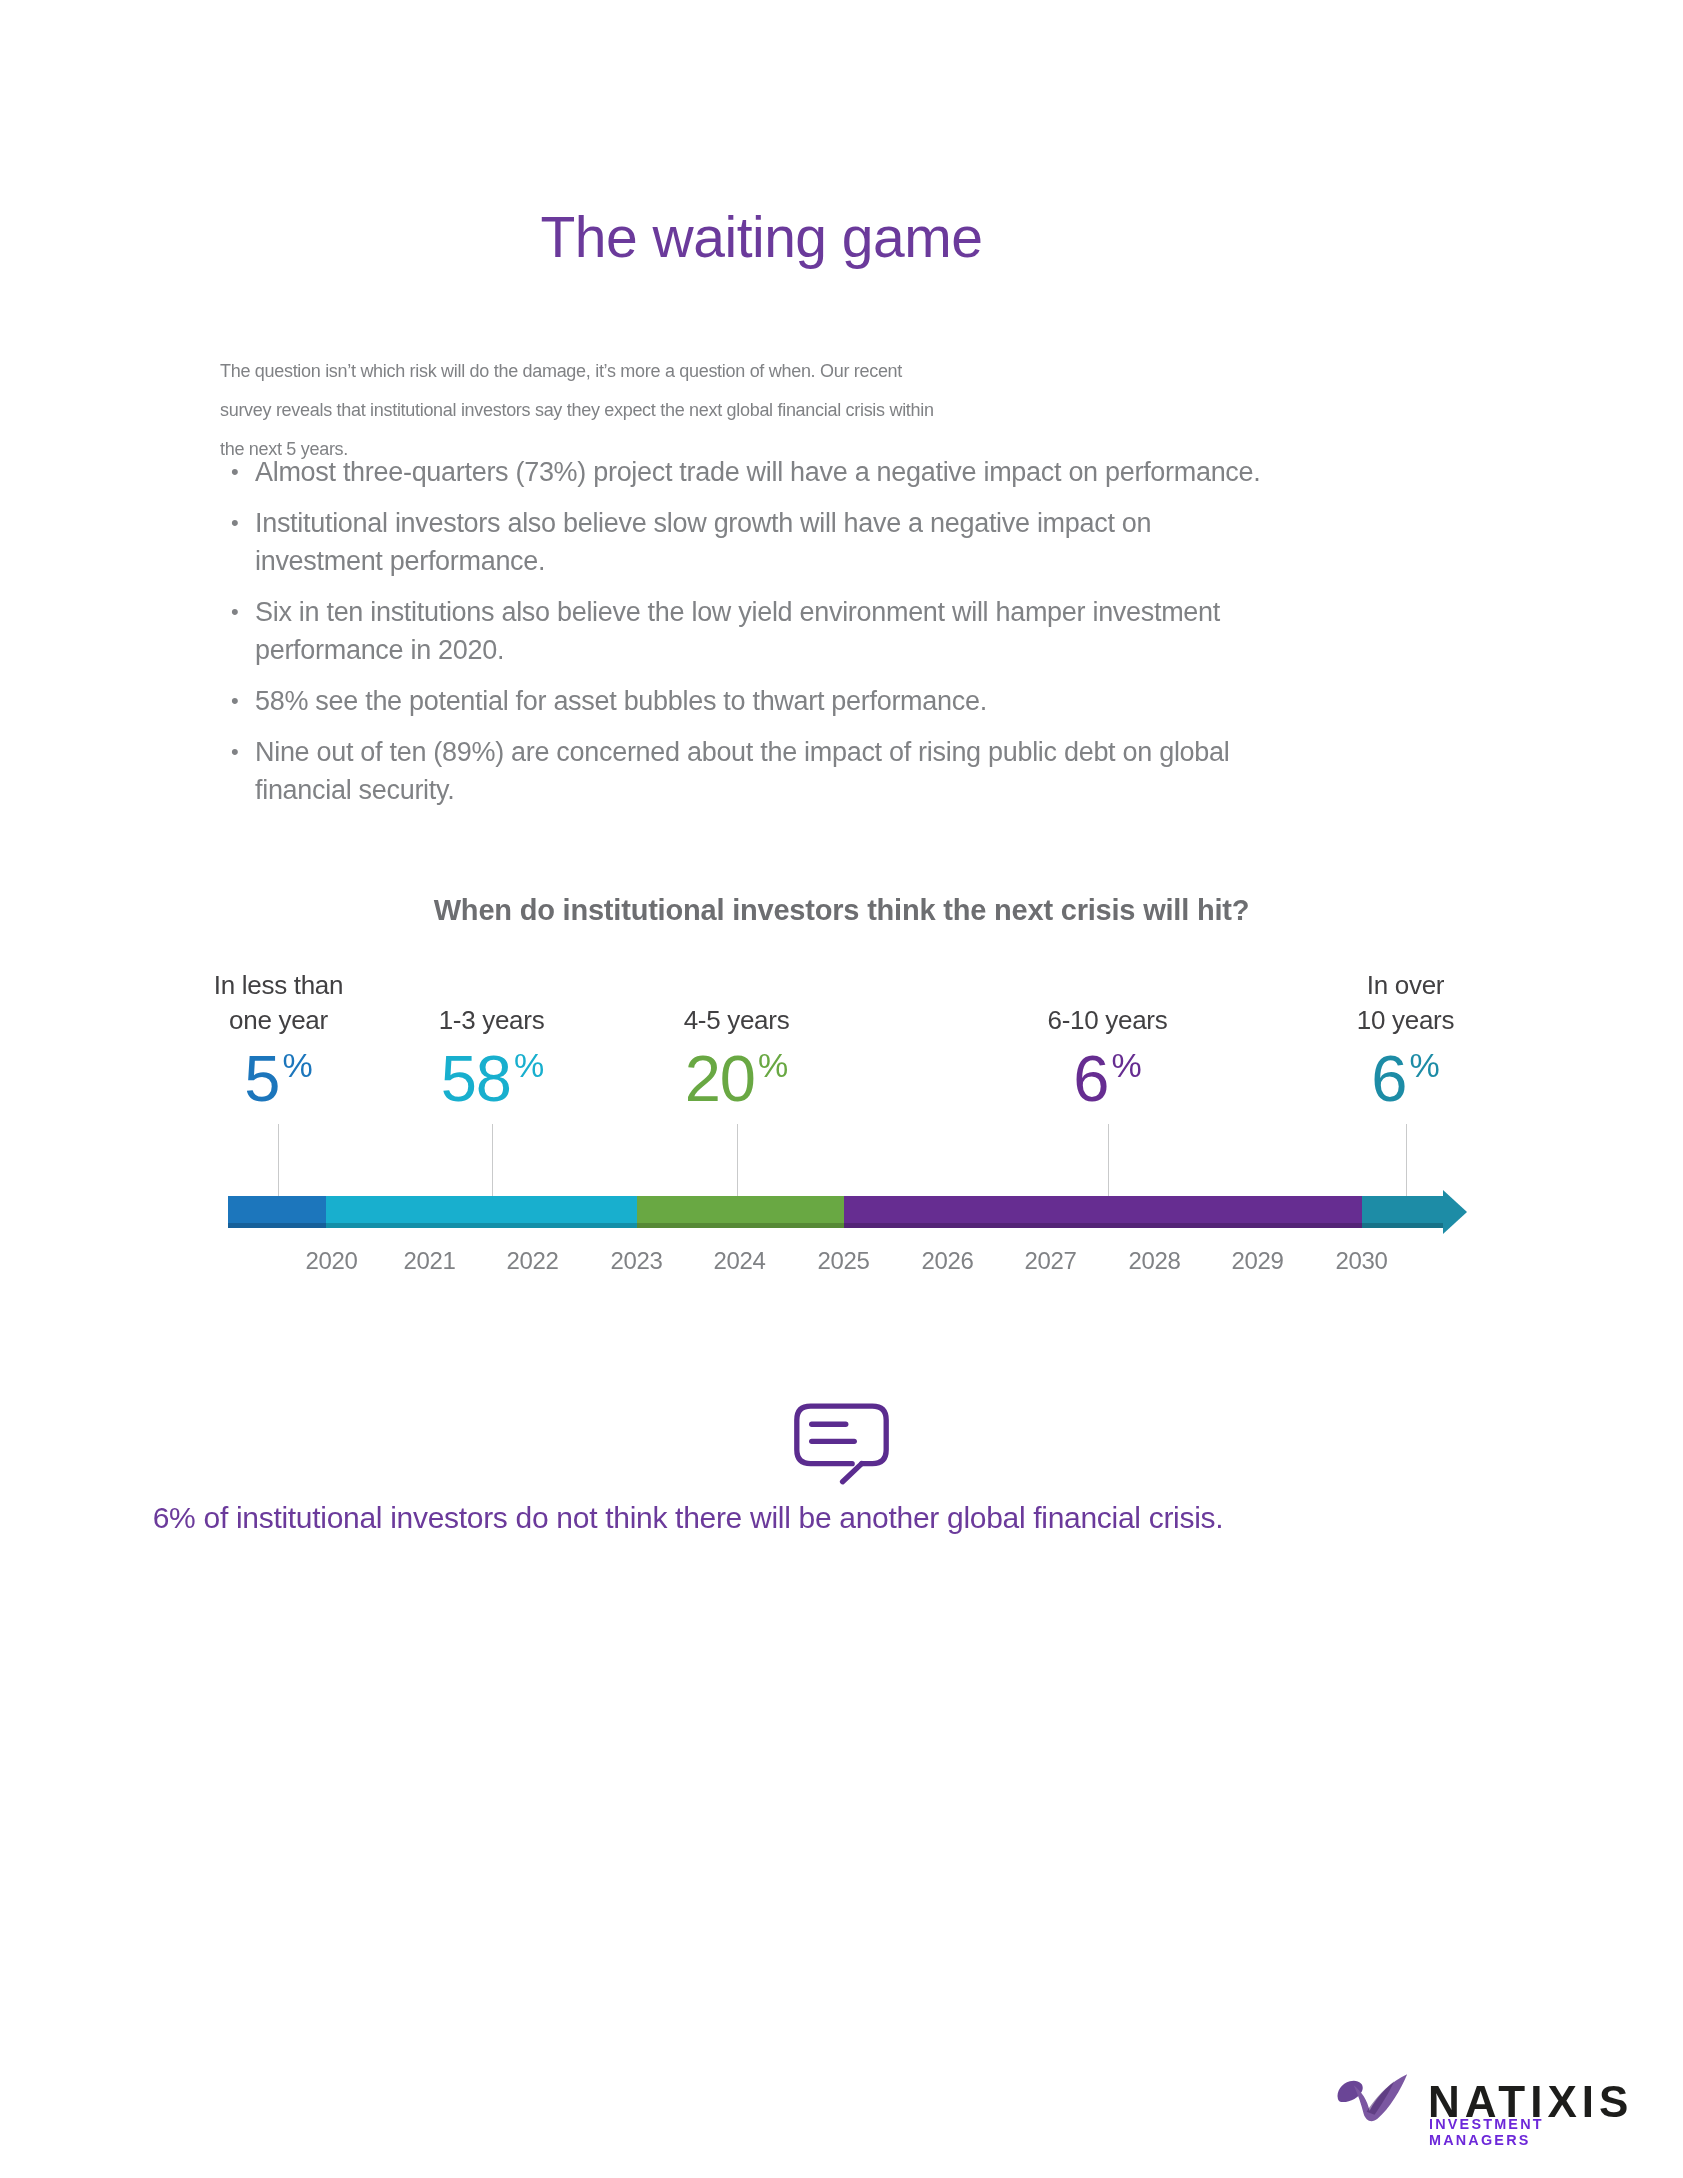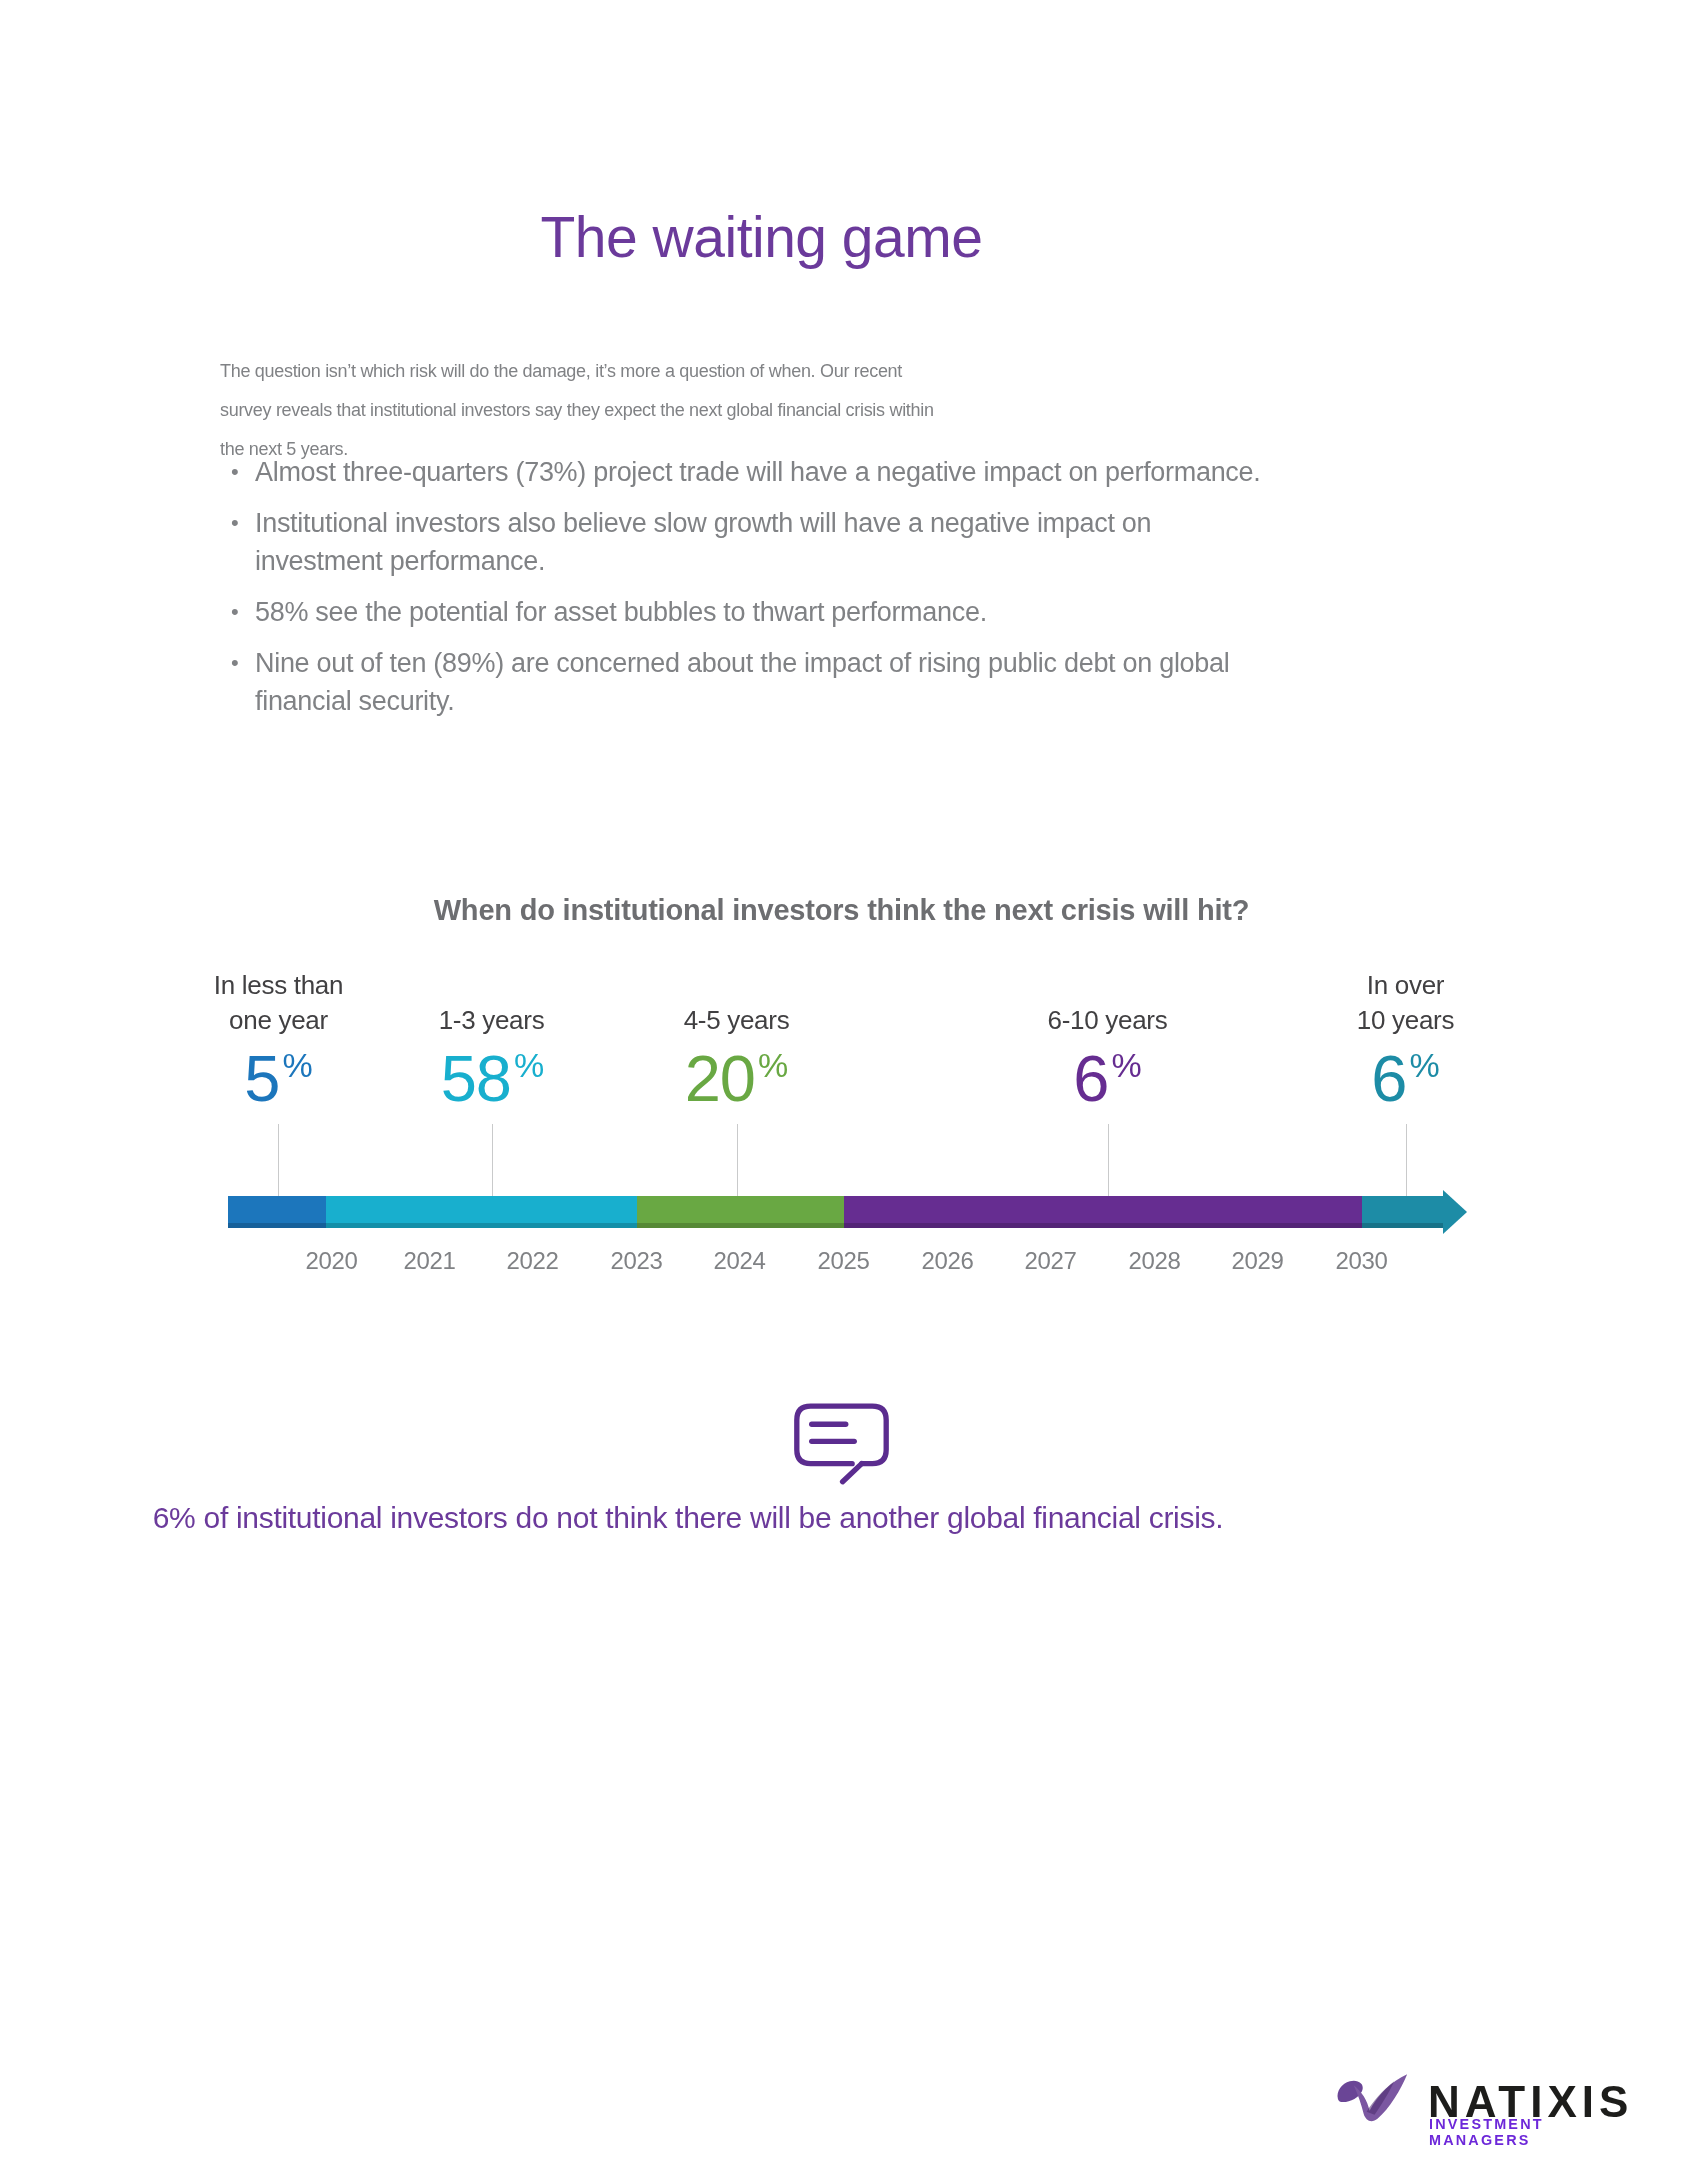--- a/index.html
+++ b/index.html
@@ -102,20 +102,22 @@
 <div class="abs page-title">The waiting game</div>
 
 <div class="abs intro">The question isn’t which risk will do the damage, it’s more a question of when. Our recent
 survey reveals that institutional investors say they expect the next global financial crisis within
 the next 5 years.</div>
 
 <ul class="abs bullets">
   <li>Almost three-quarters (73%) project trade will have a negative impact on performance.</li>
   <li>Institutional investors also believe slow growth will have a negative impact on
 investment performance.</li>
+  <li>Six in ten institutions also believe the low yield environment will hamper investment
+performance in 2020.</li>
   <li>58% see the potential for asset bubbles to thwart performance.</li>
   <li>Nine out of ten (89%) are concerned about the impact of rising public debt on global
 financial security.</li>
 </ul>
 
 <div class="abs chart-heading">When do institutional investors think the next crisis will hit?</div>
 
 <div class="abs cat-label" style="left:140px">In less than
 one year</div>
 <div class="abs cat-label" style="left:353px">1-3 years</div>

